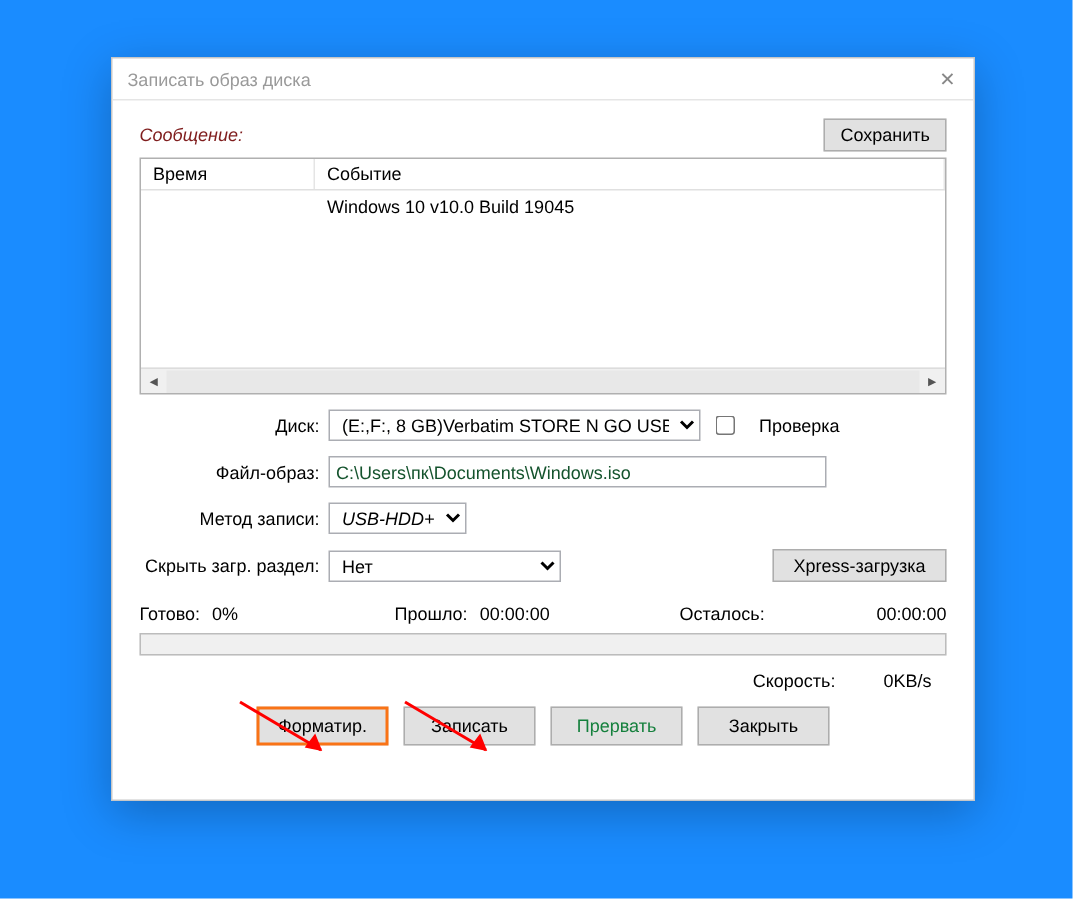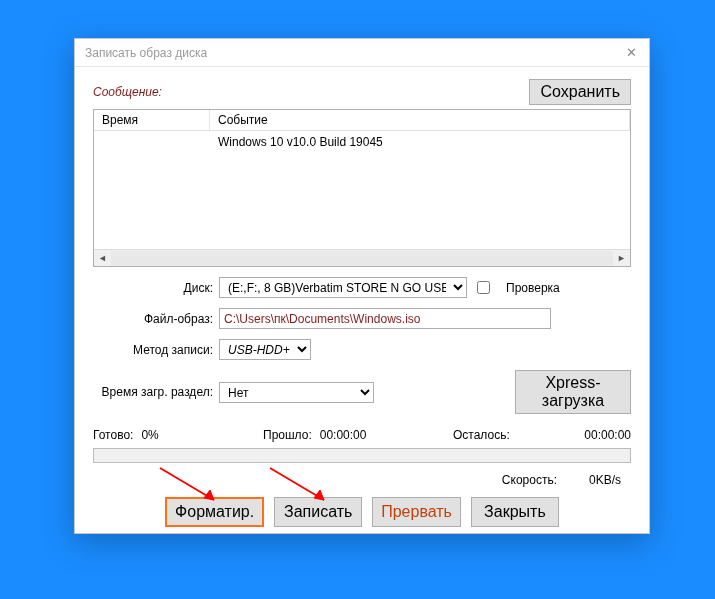--- a/index.html
+++ b/index.html
@@ -33,27 +33,27 @@
   }
   .titlebar .title { flex: 1; padding-left: 2px; }
   .close-x { font-size: 13px; color: #888; cursor: pointer; padding: 0 4px; }
   .content { padding: 12px 18px 14px 18px; }
   .row-save { display: flex; align-items: center; margin-bottom: 4px; }
   .row-save .msg-label { flex: 1; color: #7f1d1d; font-style: italic; }
   .btn {
     border: 1px solid #adadad;
     background: #e1e1e1;
     padding: 3px 10px;
-    font-size: 16px;
+    font-size: 12px;
     font-family: inherit;
     cursor: pointer;
     min-width: 76px;
     text-align: center;
   }
-  .btn:disabled { color: #c2410c; }
+  .btn:disabled { color: #15803d; }
   .listview {
     border: 1px solid #b0b0b0;
     height: 158px;
     background: #fff;
     position: relative;
     overflow: hidden;
   }
   .listview-header {
     display: flex;
     background: #fff;
@@ -80,21 +80,21 @@
   .form-row { display: flex; align-items: center; margin-top: 10px; }
   .form-row .lbl { width: 126px; text-align: right; padding-right: 6px; }
   select, input[type=text] {
     font-family: inherit; font-size: 12px;
     border: 1px solid #abadb3;
     background: #fff;
     padding: 2px 4px;
     height: 21px;
   }
   .disk-select { width: 248px; }
-  .file-input { width: 332px; background: #f5f5f5; color: #7f1d1d; }
+  .file-input { width: 332px; background: #f5f5f5; color: #14532d; }
   .method-select { width: 92px; font-style: italic; }
   .hide-select { width: 155px; }
   .check-label { display: inline-flex; align-items: center; gap: 16px; margin-left: 10px; }
   .check-label input { width:13px; height:13px; }
   .xpress { margin-left: auto; width: 116px; }
   .statusline { display:flex; margin-top: 14px; font-size:12px; }
   .statusline .sl { display:flex; gap:8px; }
   .sl1 { width: 170px; }
   .sl2 { width: 190px; }
   .sl3 { flex:1; }
@@ -163,21 +163,21 @@
     </div>
 
     <div class="form-row">
       <span class="lbl">Метод записи:</span>
       <select class="method-select">
         <option>USB-HDD+</option>
       </select>
     </div>
 
     <div class="form-row">
-      <span class="lbl">Время загр. раздел:</span>
+      <span class="lbl">Скрыть загр. раздел:</span>
       <select class="hide-select">
         <option>Нет</option>
       </select>
       <button class="btn xpress">Xpress-загрузка</button>
     </div>
 
     <div class="statusline">
       <div class="sl sl1">
         <span>Готово:</span>
         <span>0%</span>

